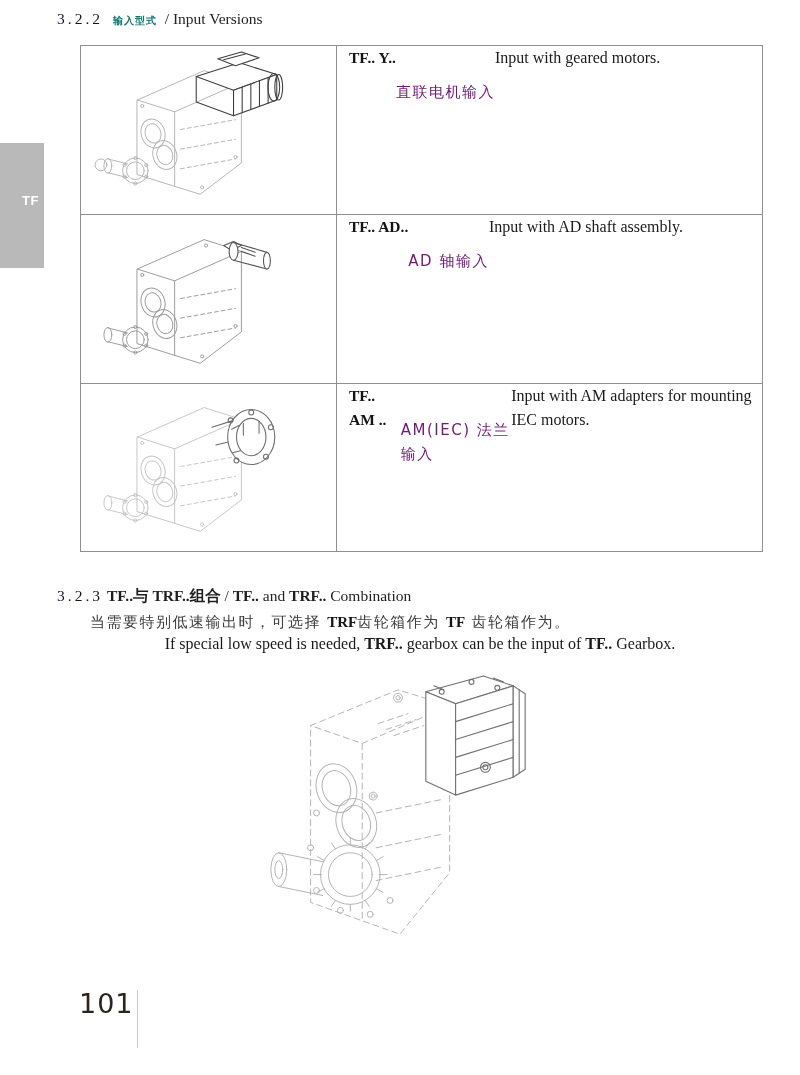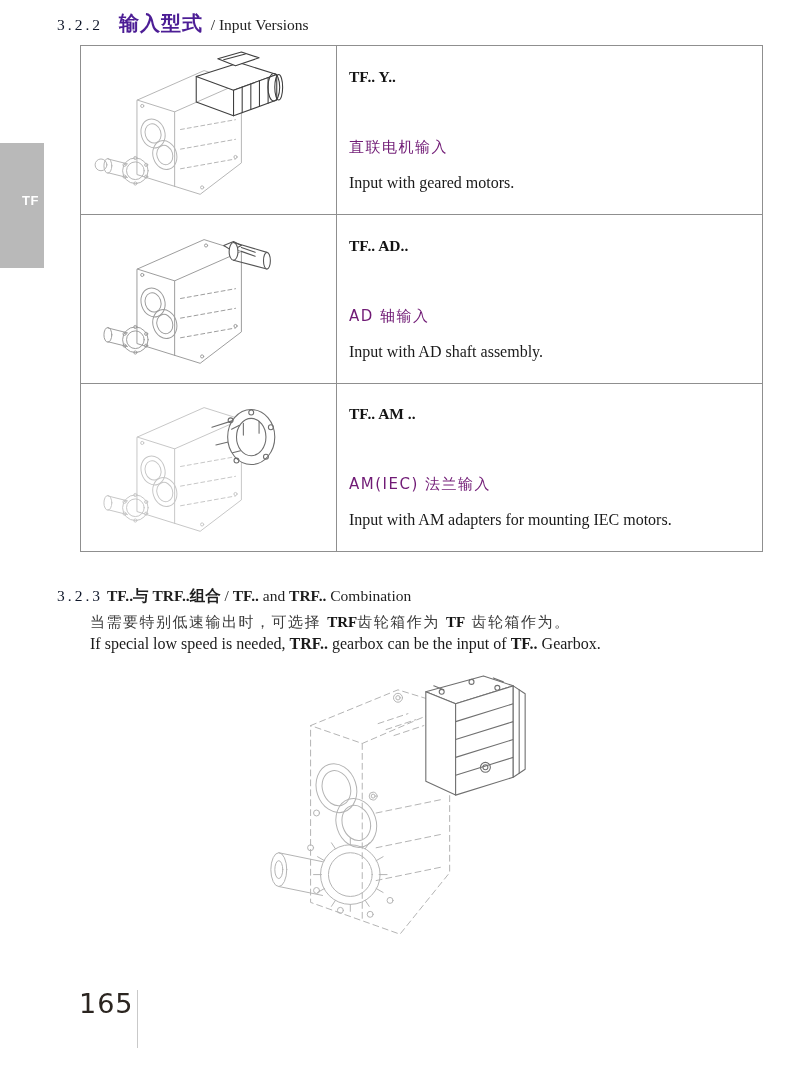--- a/index.html
+++ b/index.html
@@ -20,58 +20,58 @@
     font-family:"Liberation Sans","DejaVu Sans",sans-serif;
     font-size:13px;font-weight:bold;letter-spacing:0.5px;
   }
 
   
   .heading-1{
     position:absolute;left:57px;top:10px;font-size:15.5px;white-space:nowrap;
   }
   .heading-num{letter-spacing:3px;color:#0f172a;}
   .heading-cn{font-family:"DejaVu Sans","Liberation Sans",sans-serif;
-    font-weight:bold;font-size:20px;color:#4c1d95;letter-spacing:1px;margin-left:12px;}
+    font-weight:bold;font-size:10px;color:#0f766e;letter-spacing:1px;margin-left:6px;}
   .heading-en{color:#222;margin-left:4px;}
 
   
   .iv-table{
     position:absolute;left:80px;top:45px;width:683px;height:507px;
     border:1px solid #8f8f8f;display:grid;grid-template-rows:1fr 1fr 1fr;
     box-sizing:border-box;background:#fff;
   }
   .iv-row{display:grid;grid-template-columns:256px 1fr;min-height:0;}
   .iv-row + .iv-row{border-top:1px solid #8f8f8f;}
   .iv-cell-draw{
     border-right:1px solid #8f8f8f;display:flex;align-items:center;
     justify-content:center;min-height:0;overflow:hidden;
   }
   .iv-cell-text{
-    display:flex;flex-direction:column;justify-content:center;
-    padding-left:12px;line-height:24px;gap:12px;
+    display:flex;justify-content:flex-start;
+    padding-left:12px;line-height:24px;
   }
   .model-label{font-weight:bold;font-size:15.5px;color:#141414;}
   .cn-label{font-family:"DejaVu Sans","Liberation Sans",sans-serif;
     font-size:15px;color:#701a75;letter-spacing:1.5px;margin-top:34px;}
   .en-label{font-size:16px;color:#1a1a1a;}
 
   
   .heading-2{
     position:absolute;left:57px;top:586px;font-size:15.5px;white-space:nowrap;
   }
   .heading-2 .combo-title b{font-weight:bold;}
   .combo-para-cn{
     position:absolute;left:90px;top:611px;width:660px;
     font-family:"DejaVu Sans","Liberation Sans",sans-serif;
     font-size:15px;color:#3c3c3c;letter-spacing:1.5px;line-height:22px;
   }
   .combo-para-cn b{font-family:"Liberation Serif",serif;letter-spacing:0;color:#141414;}
   .combo-para-en{
     position:absolute;left:90px;top:633px;width:660px;
-    font-size:16px;color:#1a1a1a;line-height:22px;
+    font-size:16px;color:#1a1a1a;line-height:22px;text-align:center;
   }
   .combo-para-en b{font-weight:bold;}
 
   .combo-drawing{position:absolute;left:256px;top:664px;width:284px;height:298px;}
 
   
   .page-number{
     position:absolute;left:79px;top:988px;
     font-family:"DejaVu Sans","Liberation Sans",sans-serif;
     font-size:27px;color:#2b2520;letter-spacing:1px;
@@ -298,14 +298,14 @@
       <path d="M198,58 L256,40 M198,76 L256,58 M198,94 L256,76 M198,112 L256,94"></path>
       <circle cx="228" cy="104" r="5"></circle>
         <circle cx="228" cy="104" r="2.5"></circle>
       <path d="M256,22 L268,30 L268,106 L256,114 Z" fill="#fff"></path>
       <path d="M262,26 L262,110"></path>
       <path d="M176,22 L186,26 M236,14 L246,18"></path>
     </g>
   </svg>
 </div>
 
-<div class="page-number">165</div>
+<div class="page-number">101</div>
 <div class="footer-rule"></div>
 
 </body></html>

